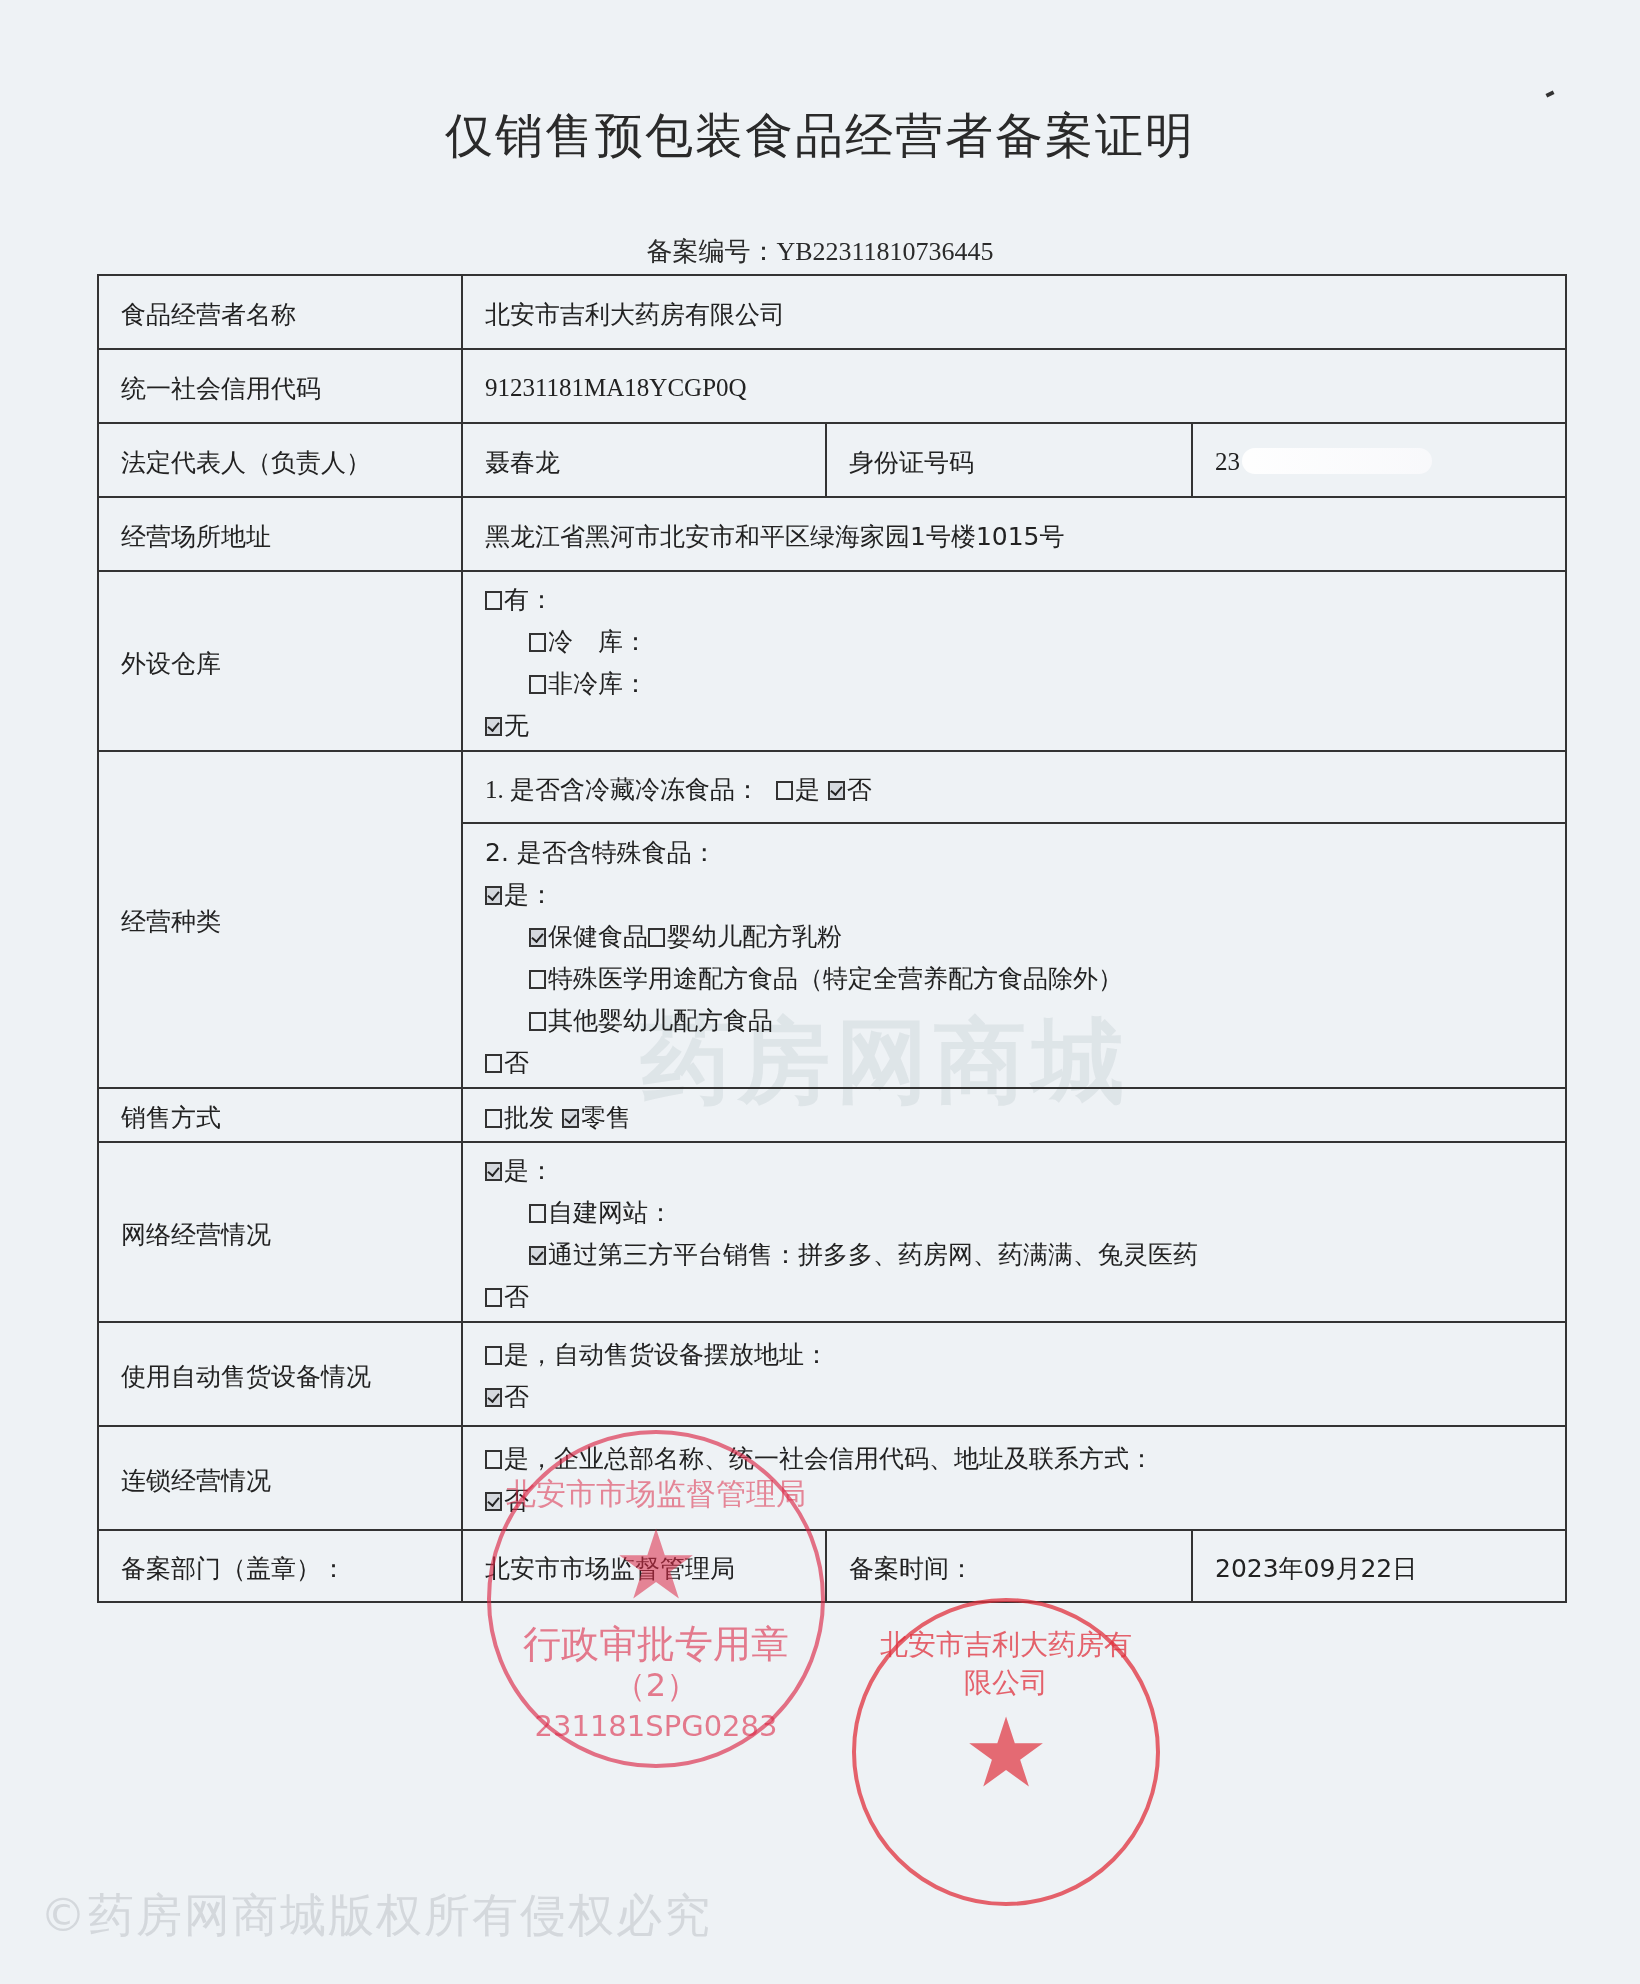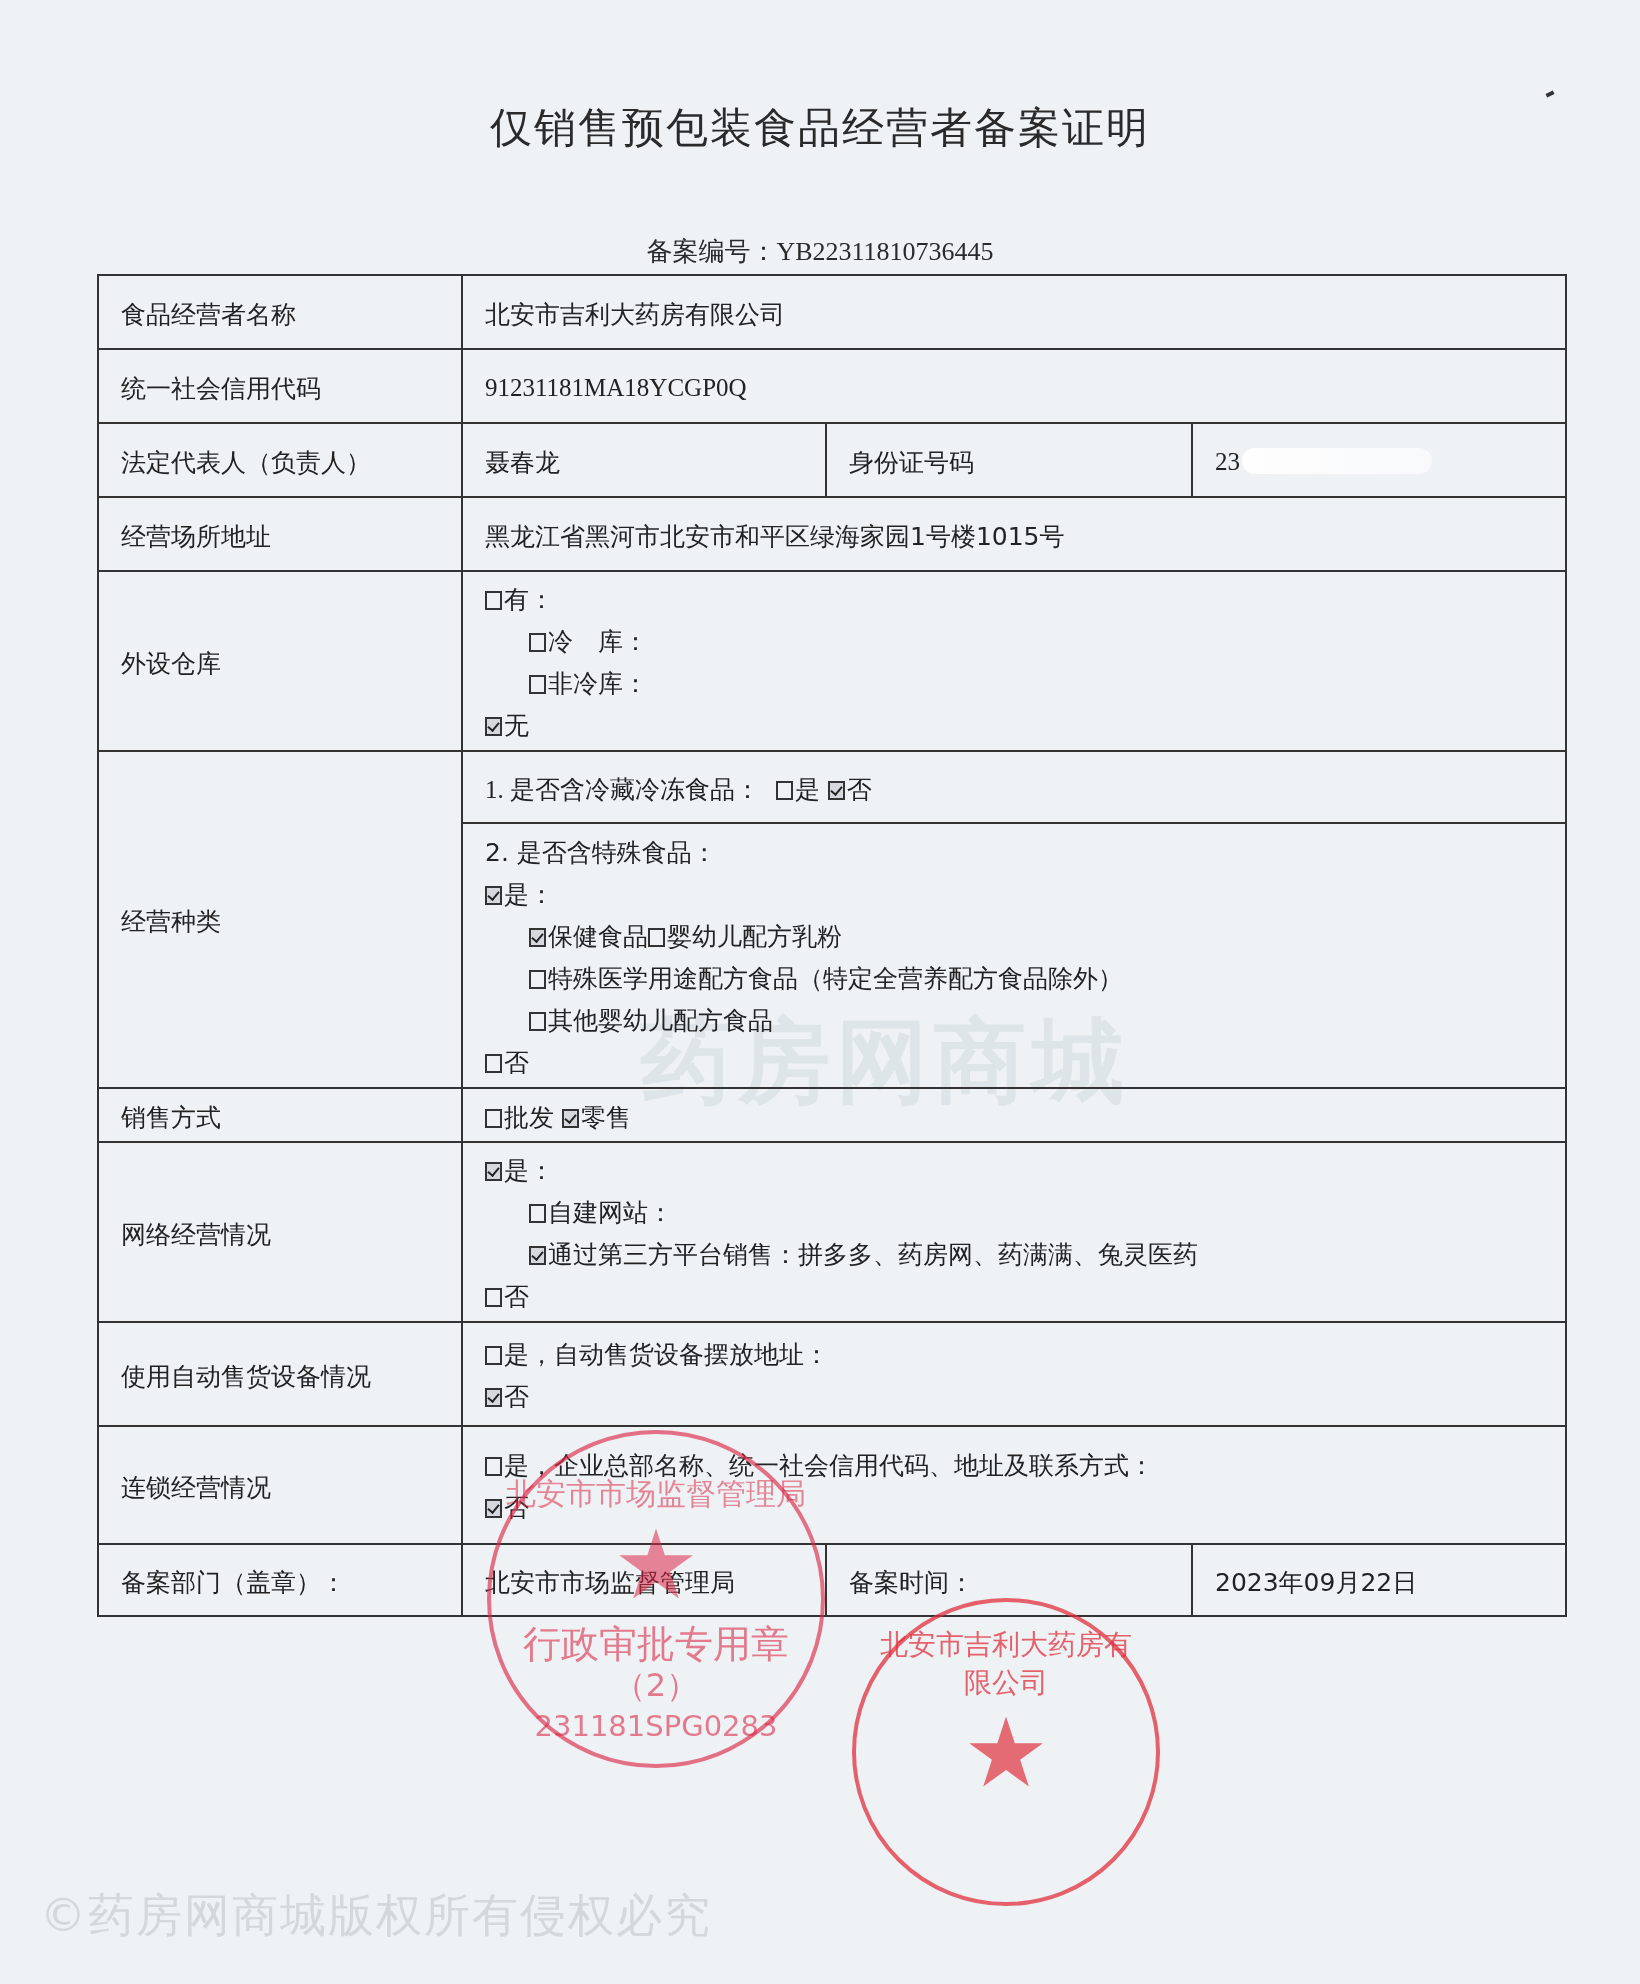--- a/index.html
+++ b/index.html
@@ -5,21 +5,21 @@
   html, body { margin: 0; padding: 0; }
   body {
     width: 1640px; height: 1984px;
     background: #eef2f5;
     position: relative; overflow: hidden;
     font-family: "DejaVu Serif", "Liberation Serif", serif;
     color: #222;
   }
   .page-title {
     position: absolute; left: 0; right: 0; top: 72px;
-    text-align: center; font-size: 42px; letter-spacing: 2px;
+    text-align: center; font-size: 48px; letter-spacing: 2px;
     font-family: "DejaVu Sans", "Liberation Sans", sans-serif; font-weight: normal;
     color: #2a2a2a;
   }
   .record-number {
     position: absolute; left: 0; right: 0; top: 234px;
     text-align: center; font-size: 26px;
     font-family: "Liberation Serif", "DejaVu Serif", serif;
     color: #2a2a2a;
   }
   .record-number .label { font-family: "DejaVu Sans", sans-serif; }
@@ -173,21 +173,21 @@
   </tr>
 
   <tr style="height:104px">
     <td>使用自动售货设备情况</td>
     <td colspan="3">
       <div class="opt-line"><span class="cb"></span><span>是，自动售货设备摆放地址：</span></div>
       <div class="opt-line"><span class="cb checked"></span><span>否</span></div>
     </td>
   </tr>
 
-  <tr style="height:118px">
+  <tr style="height:104px">
     <td>连锁经营情况</td>
     <td colspan="3">
       <div class="opt-line"><span class="cb"></span><span>是，企业总部名称、统一社会信用代码、地址及联系方式：</span></div>
       <div class="opt-line"><span class="cb checked"></span><span>否</span></div>
     </td>
   </tr>
 
   <tr style="height:72px">
     <td>备案部门（盖章）：</td>
     <td>北安市市场监督管理局</td>

